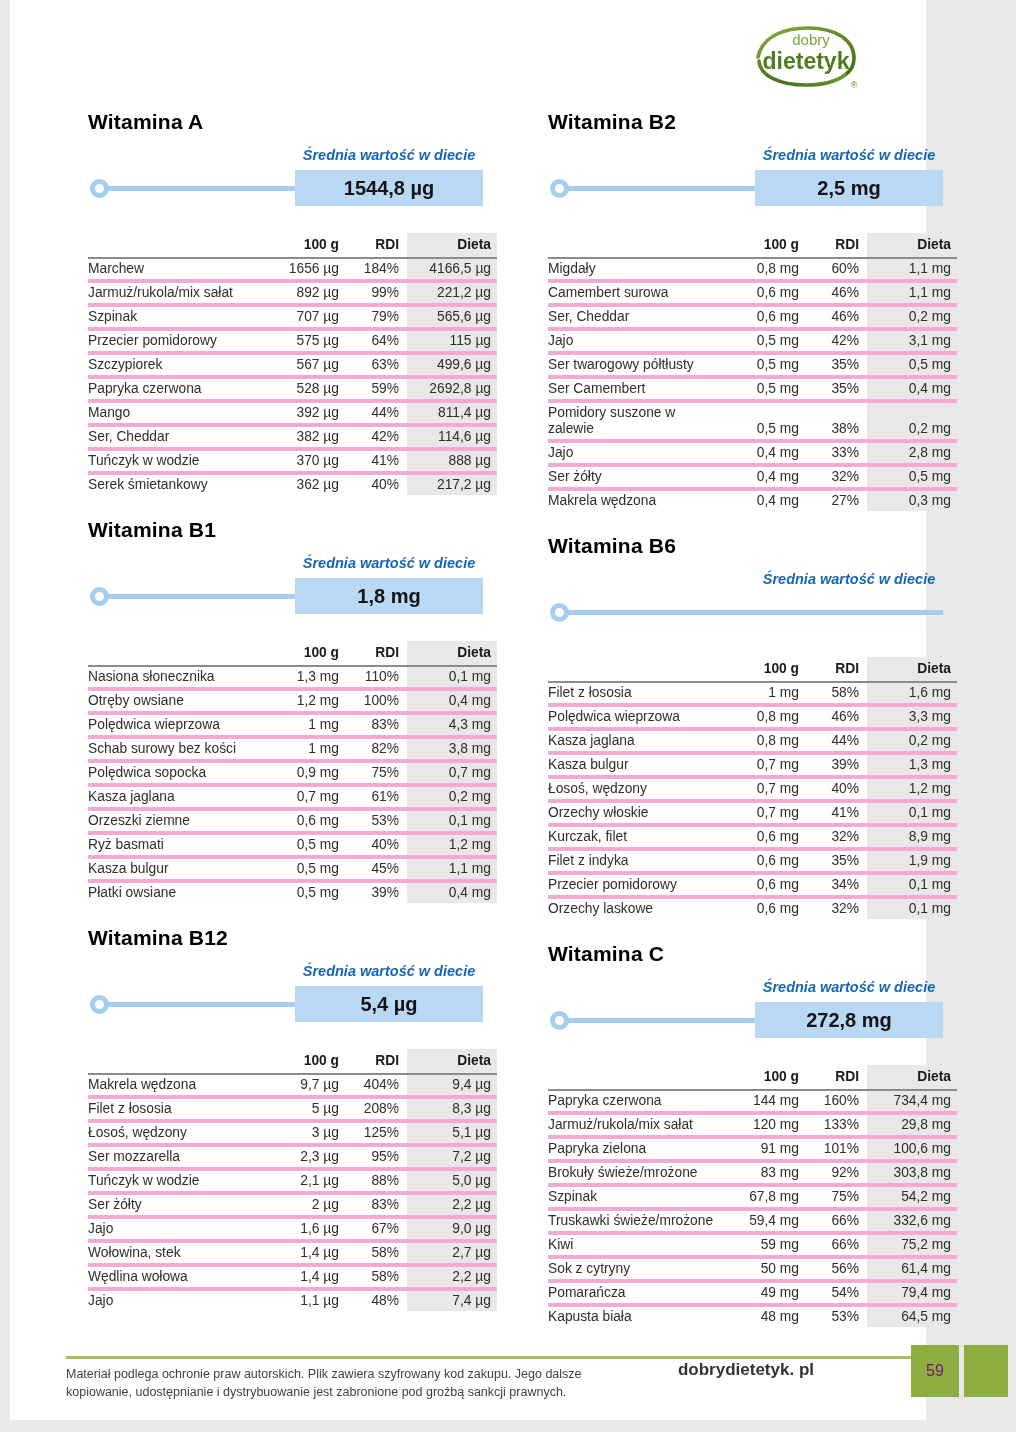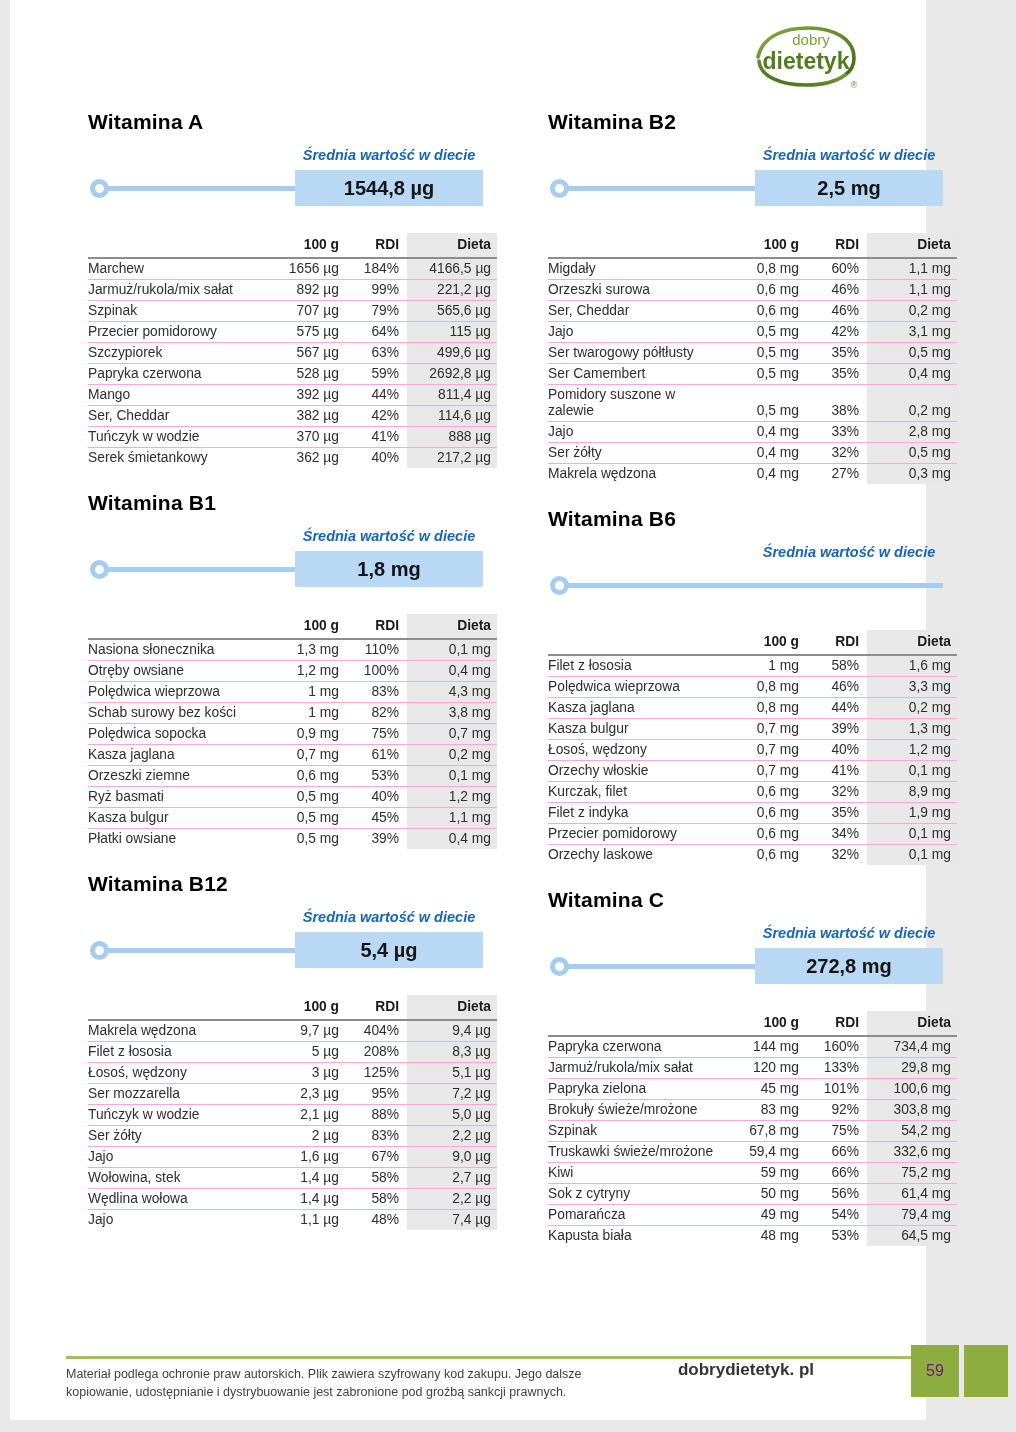--- a/index.html
+++ b/index.html
@@ -51,21 +51,21 @@
   
   .table { margin-top:27px; font-size:13.8px; color:#2e2e2e; }
   .row { display:flex; }
   .cell { display:flex; align-items:flex-end; padding:2px 0; line-height:16px; }
   .cell.name { flex:1; white-space:pre-line; padding-right:4px; }
   .cell.c100 { width:68px; flex:none; justify-content:flex-end; padding-right:8px; }
   .cell.crdi { width:52px; flex:none; justify-content:flex-end; padding-right:8px; }
   .cell.cdieta { width:84px; flex:none; justify-content:flex-end; padding-right:6px; background:#e8e8e8; }
   .thead { font-weight:bold; color:#1b1b1b; border-bottom:2px solid #8c8c8c; }
   .thead .cell { padding-top:4px; padding-bottom:4px; }
-  .trow { border-bottom:1px solid #f9a8d4; }
+  .trow { border-bottom:4px solid #f9a8d4; }
   .trow:last-child { border-bottom:none; }
 
   
   .footer { position:absolute; left:56px; right:0; top:1345px; height:55px; }
   .footer-line { position:absolute; left:0; top:11px; width:845px; height:3px; background:#a4bf62; }
   .disclaimer {
     position:absolute; left:0; top:20px; margin:0;
     font-size:12.5px; line-height:18px; color:#3f3f3f;
   }
   .brand { position:absolute; top:15px; right:112px; font-size:17px; font-weight:bold; color:#333; }
@@ -393,21 +393,21 @@
       </div>
 
   <div class="row trow">
     <div class="cell name">Migdały</div>
     <div class="cell c100">0,8 mg</div>
     <div class="cell crdi">60%</div>
     <div class="cell cdieta">1,1 mg</div>
   </div>
 
   <div class="row trow">
-    <div class="cell name">Orzeszki surowa</div>
+    <div class="cell name">Camembert surowa</div>
     <div class="cell c100">0,6 mg</div>
     <div class="cell crdi">46%</div>
     <div class="cell cdieta">1,1 mg</div>
   </div>
 
   <div class="row trow">
     <div class="cell name">Ser, Cheddar</div>
     <div class="cell c100">0,6 mg</div>
     <div class="cell crdi">46%</div>
     <div class="cell cdieta">0,2 mg</div>
@@ -581,21 +581,21 @@
 
   <div class="row trow">
     <div class="cell name">Jarmuż/rukola/mix sałat</div>
     <div class="cell c100">120 mg</div>
     <div class="cell crdi">133%</div>
     <div class="cell cdieta">29,8 mg</div>
   </div>
 
   <div class="row trow">
     <div class="cell name">Papryka zielona</div>
-    <div class="cell c100">45 mg</div>
+    <div class="cell c100">91 mg</div>
     <div class="cell crdi">101%</div>
     <div class="cell cdieta">100,6 mg</div>
   </div>
 
   <div class="row trow">
     <div class="cell name">Brokuły świeże/mrożone</div>
     <div class="cell c100">83 mg</div>
     <div class="cell crdi">92%</div>
     <div class="cell cdieta">303,8 mg</div>
   </div>

